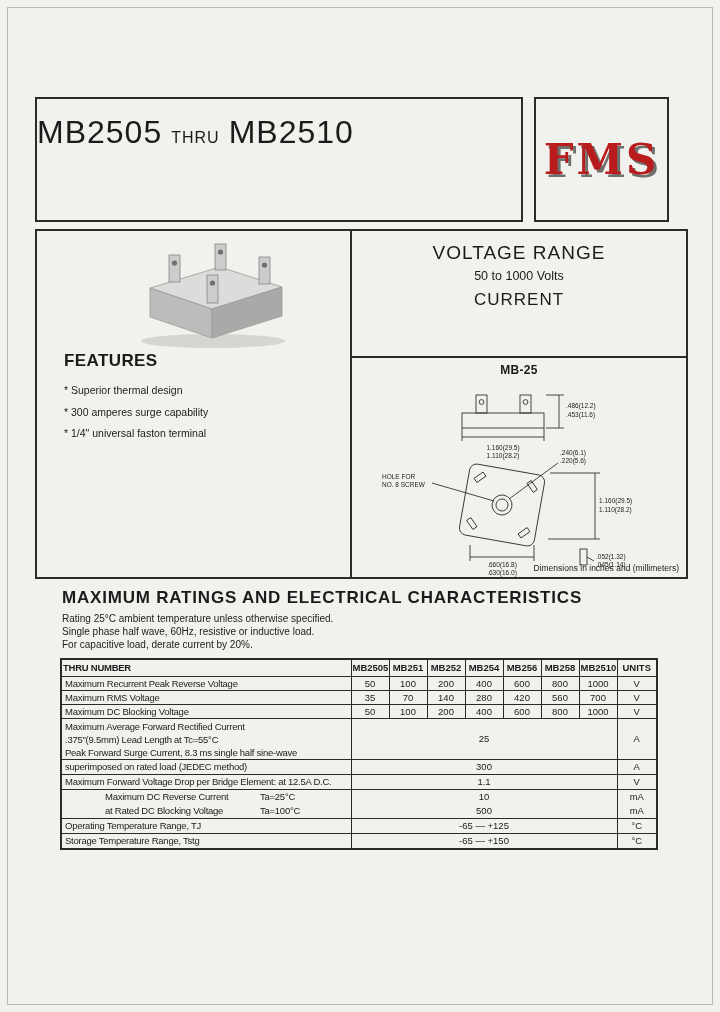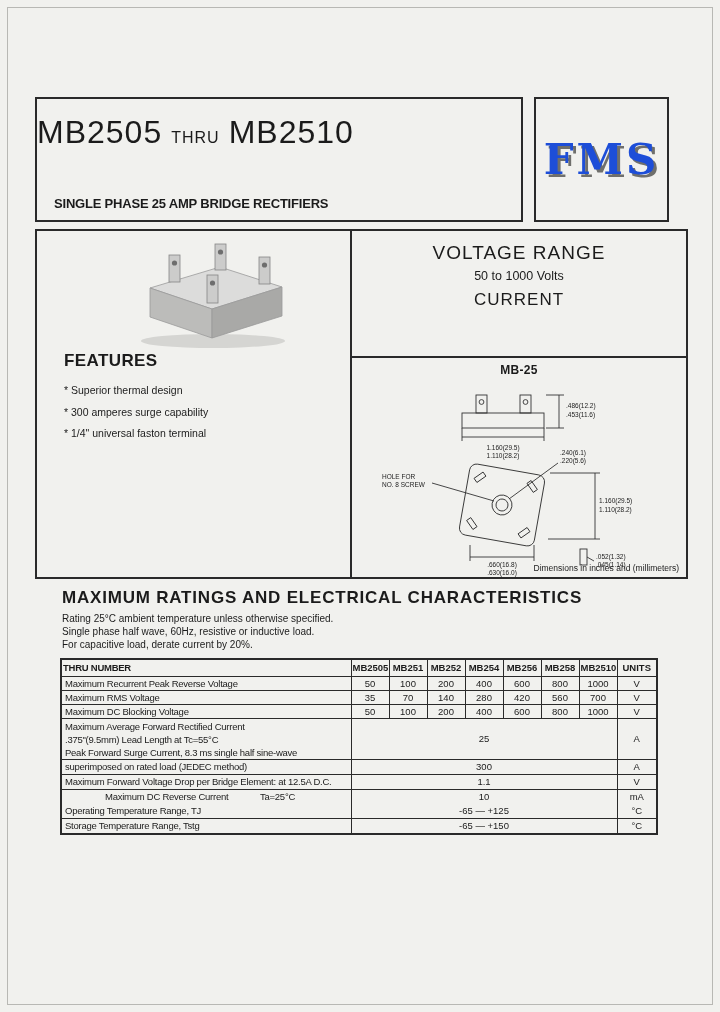--- a/index.html
+++ b/index.html
@@ -12,21 +12,21 @@
 
   
   .title-box { position:absolute; left:35px; top:97px; width:484px; height:121px; border:2px solid #2a2a2a; }
   .main-title { margin-top:15px; text-align:left; font-size:32px; letter-spacing:1px; white-space:nowrap; }
   .thru { font-size:16px; padding:0 9px; letter-spacing:1px; }
   .subtitle { position:absolute; left:17px; bottom:9px; font-weight:bold; font-size:13px; letter-spacing:-0.2px; }
 
   .brand-box { position:absolute; left:534px; top:97px; width:131px; height:121px; border:2px solid #2a2a2a;
     display:flex; align-items:center; justify-content:center; }
   .brand { font-family:"DejaVu Serif", serif; font-weight:bold; font-size:42px; letter-spacing:3px;
-    color:#1d4ed8; text-shadow:3px 3px 0 #6f6f6c; }
+    color:#b91c1c; text-shadow:3px 3px 0 #6f6f6c; }
 
   
   .main-box { position:absolute; left:35px; top:229px; width:649px; height:346px; border:2px solid #2a2a2a; }
   .left-col { position:absolute; left:0; top:0; width:313px; height:100%; }
   .right-col { position:absolute; left:313px; top:0; right:0; bottom:0; border-left:2px solid #2a2a2a;
     display:flex; flex-direction:column; }
   .voltage-area { height:108px; text-align:center; }
   .vr-h { margin-top:11px; font-size:19px; letter-spacing:1px; }
   .vr-v { margin-top:5px; font-size:12.5px; }
   .cur-h { margin-top:7px; font-size:17px; letter-spacing:1px; }
@@ -64,21 +64,20 @@
 </style>
 </head>
 <body>
 
 <div class="frame"></div>
 
 <div class="title-box">
   <div class="main-title">
     <span>MB2505</span><span class="thru">THRU</span><span>MB2510</span>
   </div>
-  <div class="subtitle">SINGLE PHASE 25 AMP BRIDGE RECTIFIERS</div>
 </div>
 
 <div class="brand-box">
   <div class="brand">FMS</div>
 </div>
 
 <div class="main-box">
 
   <div class="left-col">
     <svg class="photo" viewBox="0 0 170 110" width="170" height="110">
@@ -269,20 +268,30 @@
     <td class="lbl b-r">
       <div class="cellwrap">
         <span>Maximum DC Reverse Current</span>
         <span class="cond">Ta=25°C</span>
       </div>
     </td>
     <td class="val b-r" colspan="7">10</td>
     <td class="unit">mA</td>
   </tr>
 
+  <tr class="nrow">
+    <td class="lbl b-r b-b">
+      <div class="cellwrap">
+        <span>at Rated DC Blocking Voltage</span>
+        <span class="cond">Ta=100°C</span>
+      </div>
+    </td>
+    <td class="val b-r b-b" colspan="7">500</td>
+    <td class="unit b-b">mA</td>
+  </tr>
 
   <tr class="nrow">
     <td class="lbl b-r b-b">Operating Temperature Range, TJ</td>
     <td class="val b-r b-b" colspan="7">-65 — +125</td>
     <td class="unit b-b">°C</td>
   </tr>
 
   <tr class="nrow">
     <td class="lbl b-r">Storage Temperature Range, Tstg</td>
     <td class="val b-r" colspan="7">-65 — +150</td>

